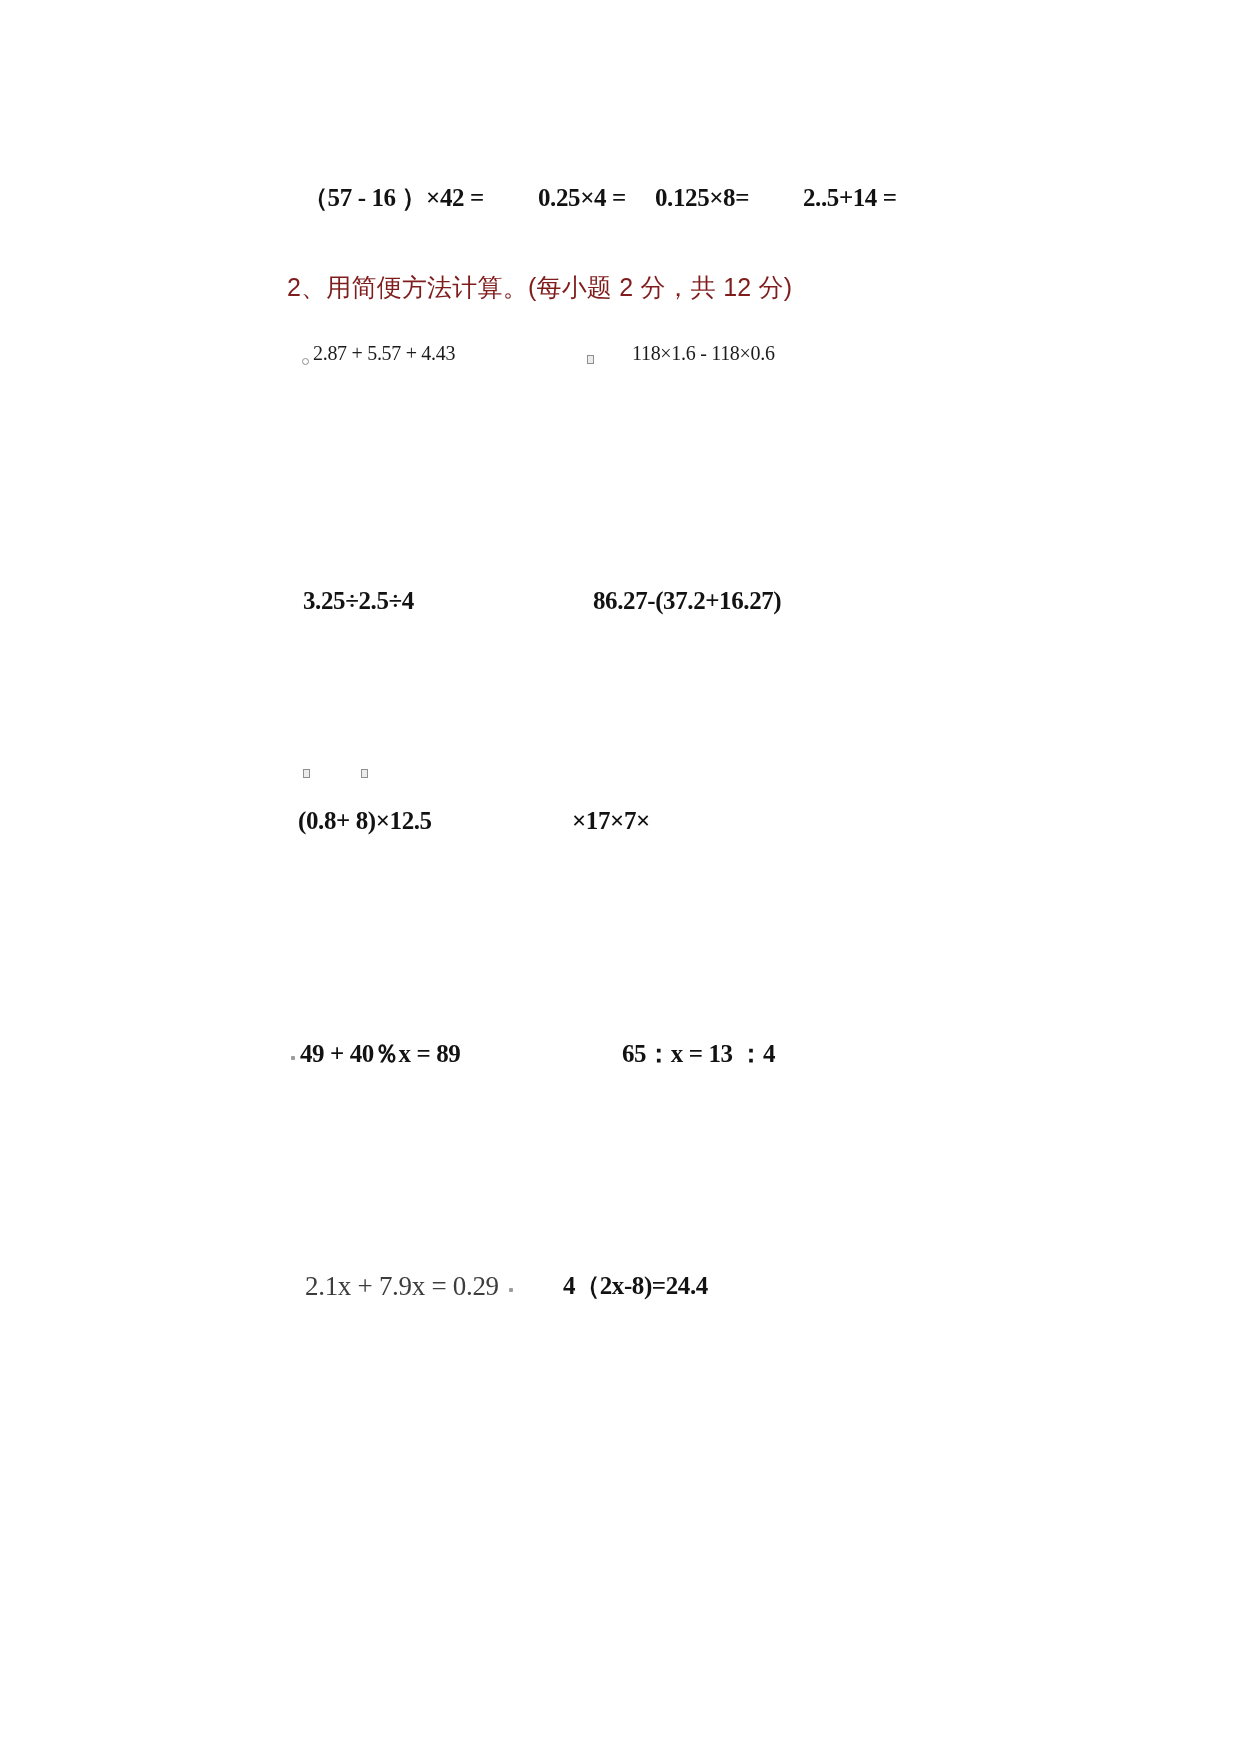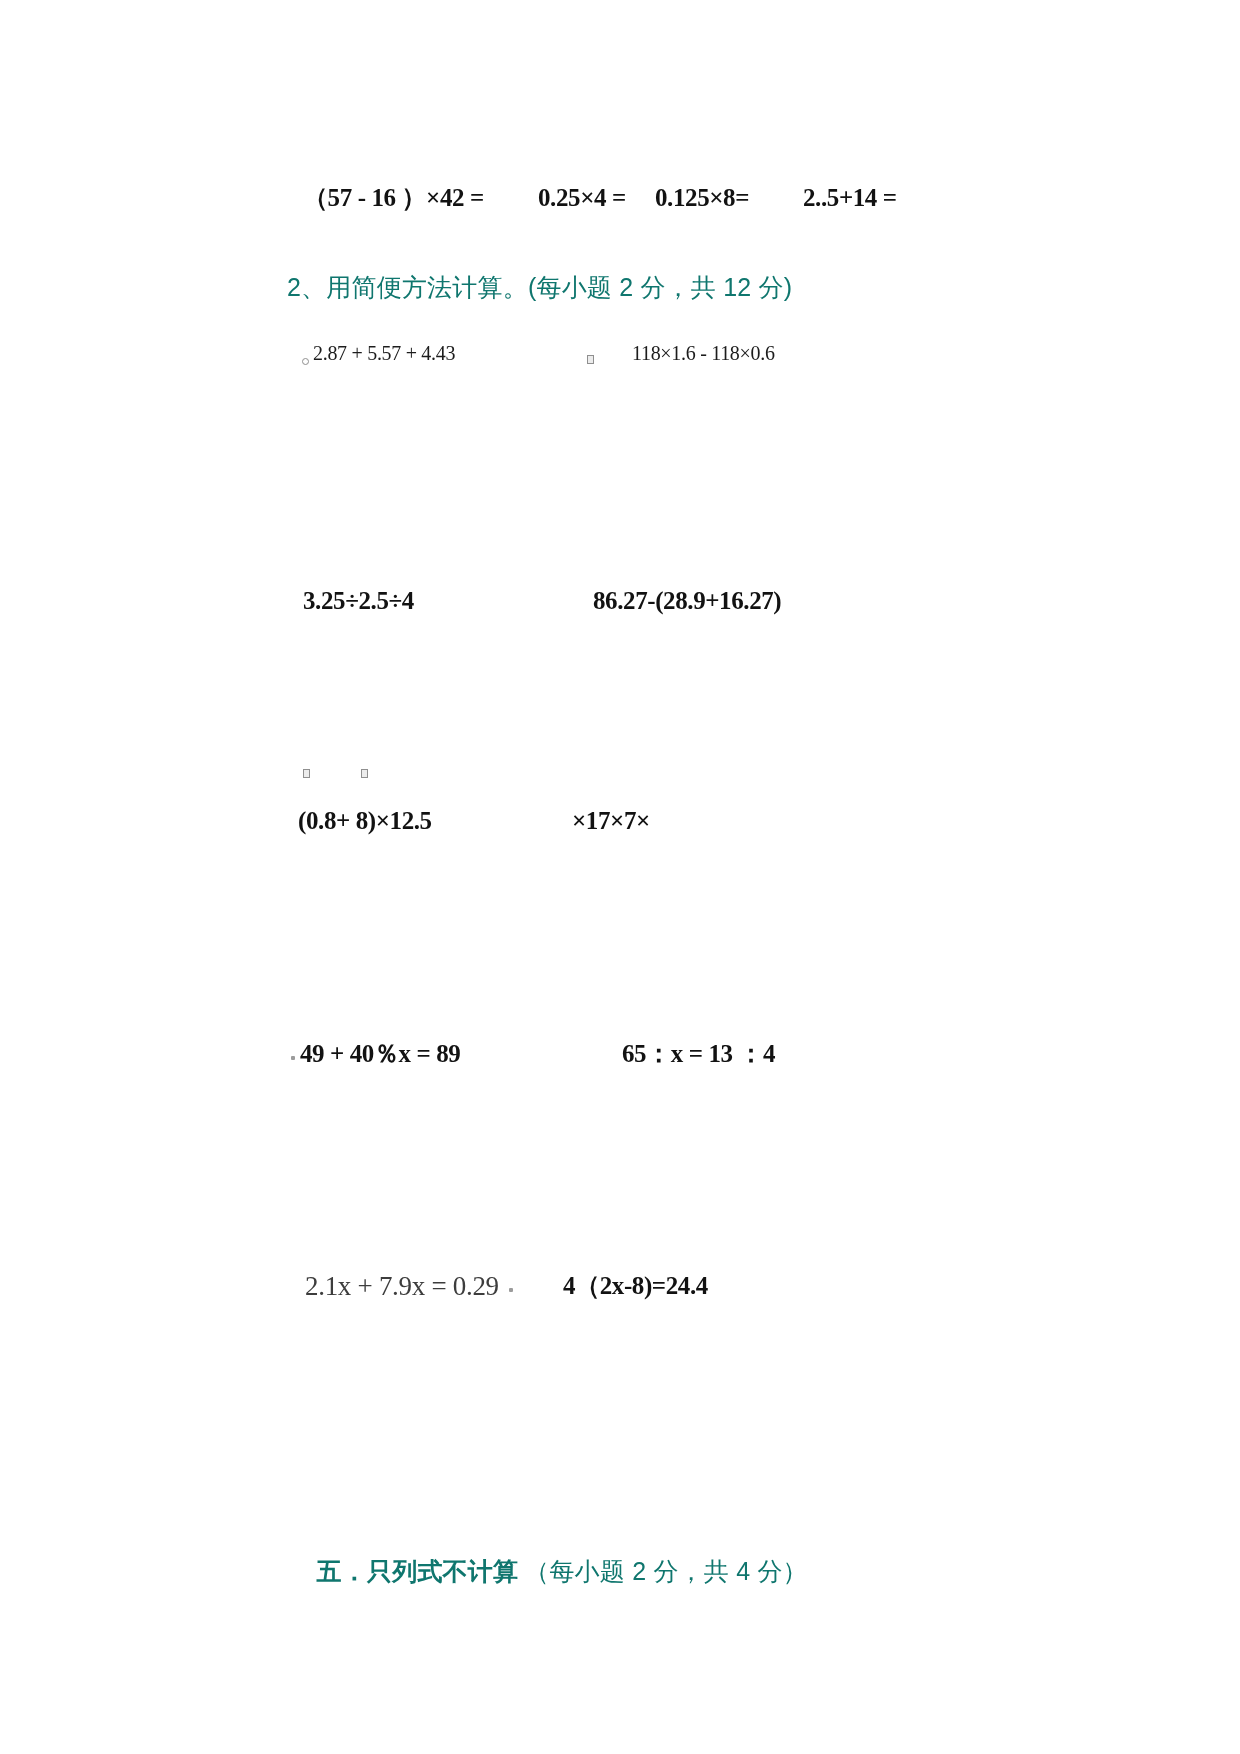--- a/index.html
+++ b/index.html
@@ -34,21 +34,21 @@
     font-family:Liberation Serif, serif;
     font-weight:400;
     font-size:27px;
     color:#3d3d3d;
     letter-spacing:-0.3px;
   }
   
   .heading{
     font-family:"Liberation Sans","DejaVu Sans",sans-serif;
     font-size:25px;
-    color:#0f766e;
+    color:#7f1d1d;
     letter-spacing:0.2px;
   }
   .hbold{font-weight:700;}
   .hnote{font-weight:400;margin-left:6px;}
   
   .mark{position:absolute;display:block;}
   .mark.circ{width:5px;height:5px;border:1px solid #8f8f8f;border-radius:50%;background:#ffffff;}
   .mark.sq{width:5px;height:7px;border:1px solid #8f8f8f;background:#ececec;}
   .mark.dot{width:4px;height:4px;background:#9c9c9c;border-radius:1px;}
 </style>
@@ -63,34 +63,31 @@
   <span class="abs fbold" style="left:693px;top:183px">2..5+14 =</span>
 
   <div class="abs heading" style="left:177px;top:272px">2、用简便方法计算。(每小题 2 分，共 12 分)</div>
 
   <i class="mark circ" style="left:192px;top:358px"></i>
   <span class="abs freg" style="left:203px;top:341px">2.87 + 5.57 + 4.43</span>
   <i class="mark sq" style="left:477px;top:355px"></i>
   <span class="abs freg" style="left:522px;top:341px">118×1.6 - 118×0.6</span>
 
   <span class="abs fbold" style="left:193px;top:586px">3.25÷2.5÷4</span>
-  <span class="abs fbold" style="left:483px;top:586px">86.27-(28.9+16.27)</span>
+  <span class="abs fbold" style="left:483px;top:586px">86.27-(37.2+16.27)</span>
 
   <i class="mark sq" style="left:193px;top:769px"></i>
   <i class="mark sq" style="left:251px;top:769px"></i>
 
   <span class="abs fbold" style="left:188px;top:806px">(0.8+ 8)×12.5</span>
   <span class="abs fbold" style="left:462px;top:806px">×17×7×</span>
 
 
   <i class="mark dot" style="left:181px;top:1056px"></i>
   <span class="abs fbold" style="left:190px;top:1039px">49 + 40％x = 89</span>
   <span class="abs fbold" style="left:512px;top:1039px">65：x = 13 ：4</span>
 
   <span class="abs fgray" style="left:195px;top:1270px">2.1x + 7.9x = 0.29</span>
   <i class="mark dot" style="left:399px;top:1288px"></i>
   <span class="abs fbold" style="left:453px;top:1271px">4（2x-8)=24.4</span>
 
-  <div class="abs heading" style="left:178px;top:1526px">
-    <span class="hbold">五．只列式不计算</span><span class="hnote">（每小题 2 分，共 4 分）</span>
-  </div>
 
 </div>
 
 </body></html>

